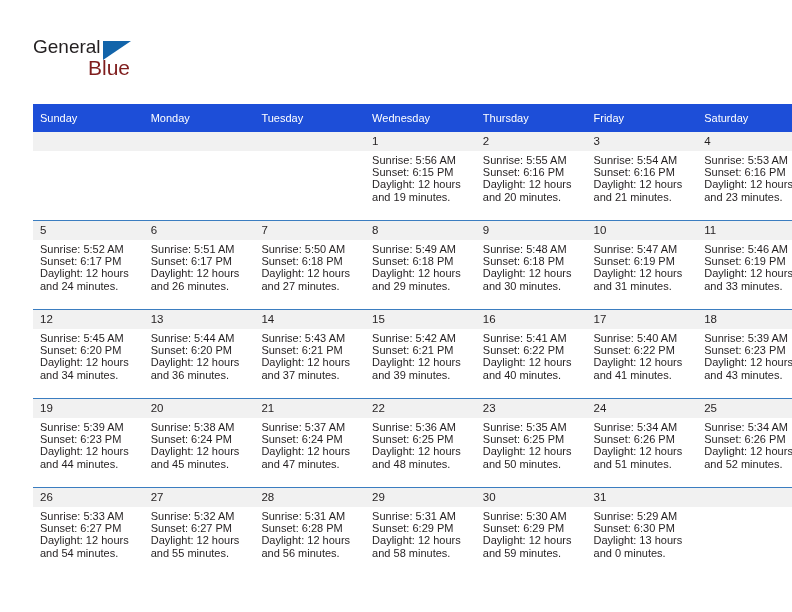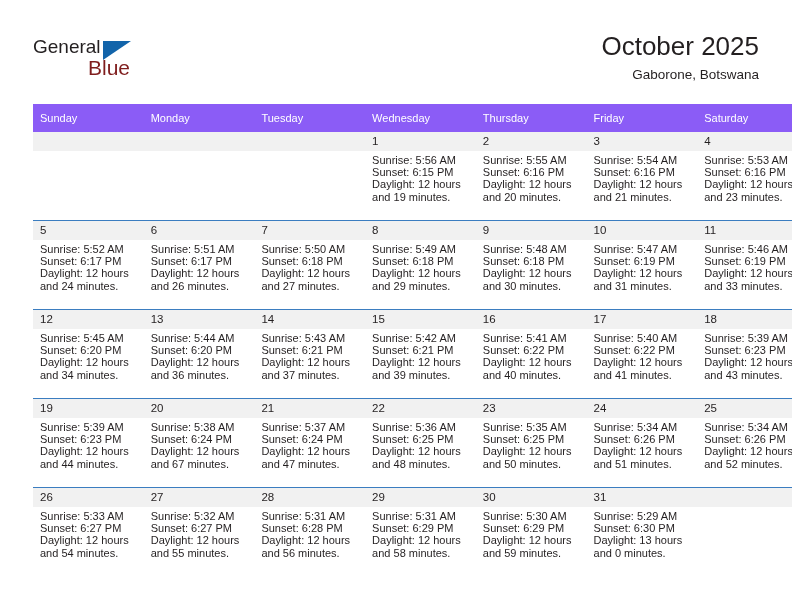--- a/index.html
+++ b/index.html
@@ -89,21 +89,21 @@
     left: 33px;
     top: 104px;
     width: 726px;
   }
   table.cal {
     border-collapse: collapse;
     table-layout: fixed;
     width: 726px;
   }
   table.cal th {
-    background: #8b5cf6;
+    background: #1d4ed8;
     color: #ffffff;
     font-size: 11px;
     font-weight: normal;
     text-align: left;
     padding: 5px 0 5px 7px;
     height: 18px;
     border: none;
     width: 103.71px;
   }
   table.cal td {
@@ -144,24 +144,20 @@
 <div class="page">
 
   <div class="header">
 
     <div class="logo">
       <span class="logo-general">General</span>
       <span class="logo-tri"></span>
       <span class="logo-blue">Blue</span>
     </div>
 
-    <div class="title-block">
-      <div class="month-title">October 2025</div>
-      <div class="location">Gaborone, Botswana</div>
-    </div>
 
   </div>
 
   <div class="calendar">
     <table class="cal">
       <thead>
         <tr>
           <th>Sunday</th>
           <th>Monday</th>
           <th>Tuesday</th>
@@ -358,21 +354,21 @@
                 <div>Daylight: 12 hours</div>
                 <div>and 44 minutes.</div>
               </div>
             </td>
             <td>
               <div class="daynum">20</div>
               <div class="details">
                 <div>Sunrise: 5:38 AM</div>
                 <div>Sunset: 6:24 PM</div>
                 <div>Daylight: 12 hours</div>
-                <div>and 67 minutes.</div>
+                <div>and 45 minutes.</div>
               </div>
             </td>
             <td>
               <div class="daynum">21</div>
               <div class="details">
                 <div>Sunrise: 5:37 AM</div>
                 <div>Sunset: 6:24 PM</div>
                 <div>Daylight: 12 hours</div>
                 <div>and 47 minutes.</div>
               </div>

